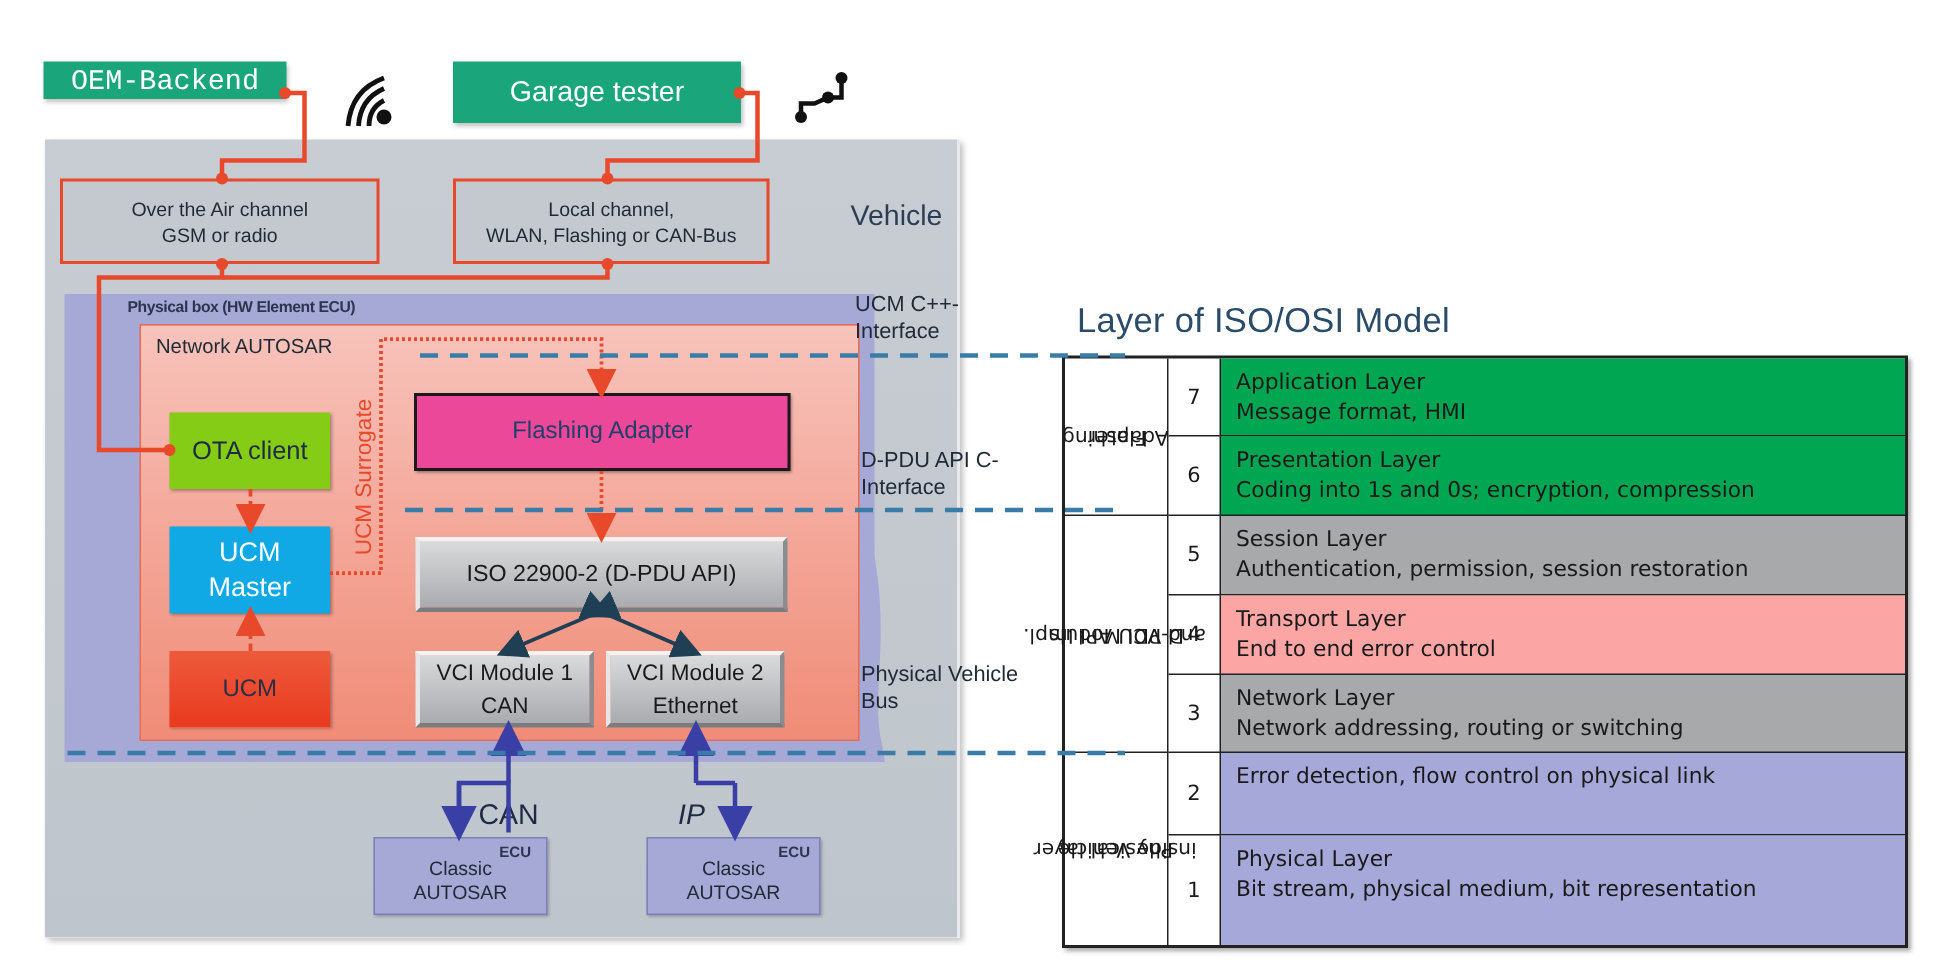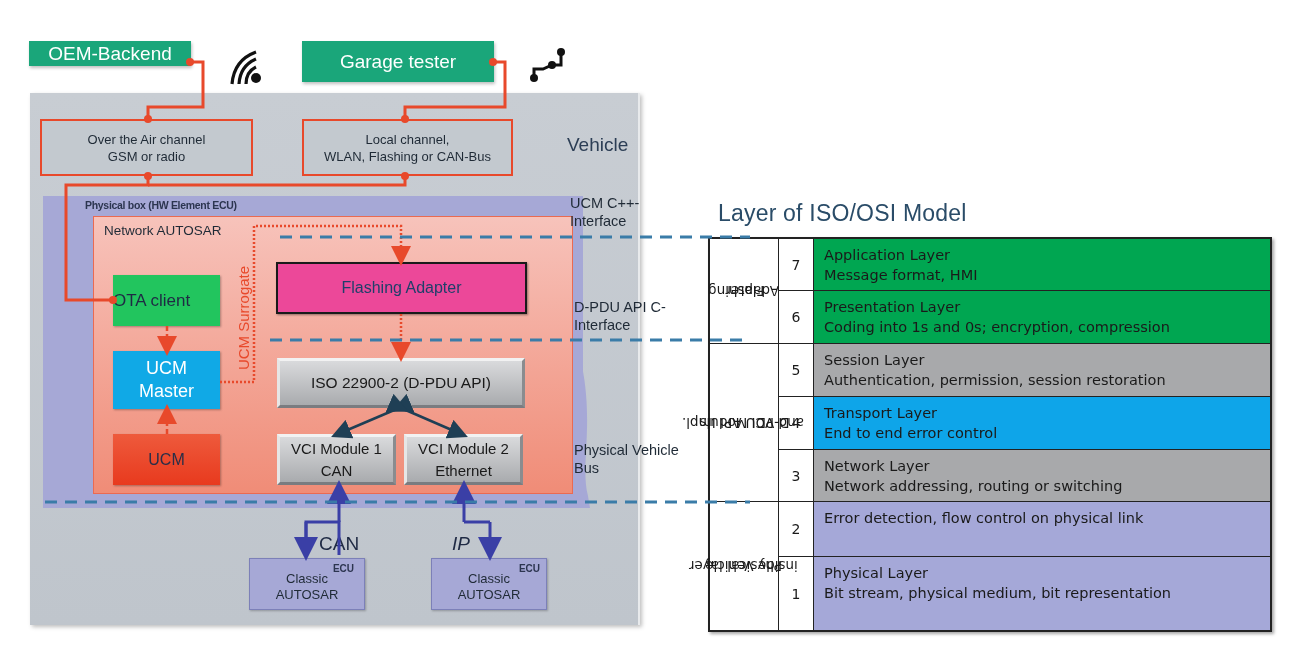--- a/index.html
+++ b/index.html
@@ -14,21 +14,21 @@
   .vehicle { left: 30px; top: 93px; width: 610px; height: 532px; background: linear-gradient(#c8cdd3, #bfc5cc); border-right: 2px solid #e8eaec; box-shadow: 2px 2px 4px rgba(0,0,0,0.25); }
 
   .channel-box { background: #c3c9cf; border: 2.5px solid #e8492b; font-size: 13px; text-align: center; line-height: 17px; display: flex; align-items: center; justify-content: center; flex-direction: column; color: #1f2a36; }
 
   .phys-box { left: 43px; top: 196px; width: 540px; height: 312px; background: #a6a8d6; }
   .phys-label { font-size: 10.5px; font-weight: bold; color: #2c3550; letter-spacing: -0.3px; }
 
   .adaptive { left: 93px; top: 216px; width: 480px; height: 278px; background: linear-gradient(#f7c3bb, #f08c77); border: 1.5px solid #ea6a52; }
   .adaptive-label { font-size: 13.5px; color: #1f2a36; }
 
-  .ota { background: #22c55e; color: #1f2a44; font-size: 17px; display: flex; align-items: center; box-shadow: 1px 1px 2px rgba(0,0,0,0.3); }
+  .ota { background: #84cc16; color: #1f2a44; font-size: 17px; display: flex; align-items: center; justify-content: center; box-shadow: 1px 1px 2px rgba(0,0,0,0.3); }
   .ucm-master { background: #10a9e6; color: #fff; font-size: 18px; text-align: center; display: flex; align-items: center; justify-content: center; line-height: 23px; box-shadow: 1px 1px 2px rgba(0,0,0,0.3); }
   .ucm { background: linear-gradient(#ee5a3c, #e83a1e); color: #2a2e48; font-size: 16px; display: flex; align-items: center; justify-content: center; box-shadow: 1px 1px 2px rgba(0,0,0,0.3); }
 
   .flashing { background: #ec4899; border: 2px solid #1a1a1a; color: #1f3f6a; font-size: 16px; display: flex; align-items: center; justify-content: center; box-shadow: 1px 1px 2px rgba(0,0,0,0.4); }
   .bevel { background: linear-gradient(#d9dadc, #a9abae); border-top: 3px solid #f2f2f2; border-left: 3px solid #e6e6e6; border-right: 3px solid #8a8c8f; border-bottom: 3px solid #7a7c80; color: #1a1a1a; display: flex; align-items: center; justify-content: center; text-align: center; }
   .iso { font-size: 15.5px; }
   .vci { font-size: 15px; line-height: 22px; flex-direction: column; }
 
   .side-label { font-size: 14.5px; color: #1f2a36; line-height: 18px; }
   .vehicle-label { font-size: 19px; color: #2c3e55; }
@@ -45,21 +45,21 @@
   .num-cell { position: absolute; left: 69px; width: 35px; border-bottom: 1.5px solid #222; border-right: 1.5px solid #222; display: flex; align-items: center; justify-content: center; font-family: "DejaVu Sans", sans-serif; font-size: 14px; color: #1a1a1a; }
   .layer-cell { position: absolute; left: 104px; right: 0; border-bottom: 1.5px solid #222; padding: 6px 10px; font-family: "DejaVu Sans", sans-serif; font-size: 14.5px; line-height: 20px; color: #1a1a1a; }
   .layer-cell .desc { display: block; }
   .last { border-bottom: none !important; }
 
   svg.overlay { position: absolute; left: 0; top: 0; pointer-events: none; }
 </style>
 </head>
 <body>
 
-<div class="abs ext-box" style="left:29px;top:41px;width:162px;height:25px;">
+<div class="abs ext-box" style="left:29px;top:41px;width:162px;height:25px;font-family:Liberation Mono, monospace;">
   <span>OEM-Backend</span>
 </div>
 <div class="abs ext-box" style="left:302px;top:41px;width:192px;height:41px;">
   <span>Garage tester</span>
 </div>
 
 <svg class="abs" style="left:226px;top:46px;" width="36" height="40" viewBox="0 0 36 40">
   <path d="M6 38 Q8 14 30 6" stroke="#111" stroke-width="3.2" fill="none"></path>
   <path d="M13 38 Q14 20 30 13" stroke="#111" stroke-width="3.2" fill="none"></path>
   <path d="M20 38 Q20 26 30 21" stroke="#111" stroke-width="3.2" fill="none"></path>
@@ -187,21 +187,21 @@
       <div class="layer-cell" style="top: 52px; height: 53px; background: rgb(0, 166, 81);">
         <span class="desc">Presentation Layer</span>
         <span class="desc">Coding into 1s and 0s; encryption, compression</span>
       </div>
       <div class="num-cell" style="top: 105px; height: 53px;">5</div>
       <div class="layer-cell" style="top: 105px; height: 53px; background: rgb(168, 169, 171);">
         <span class="desc">Session Layer</span>
         <span class="desc">Authentication, permission, session restoration</span>
       </div>
       <div class="num-cell" style="top: 158px; height: 53px;">4</div>
-      <div class="layer-cell" style="top: 158px; height: 53px; background: #0ea5e9;">
+      <div class="layer-cell" style="top: 158px; height: 53px; background: #fca5a5;">
         <span class="desc">Transport Layer</span>
         <span class="desc">End to end error control</span>
       </div>
       <div class="num-cell" style="top: 211px; height: 52px;">3</div>
       <div class="layer-cell" style="top: 211px; height: 52px; background: rgb(168, 169, 171);">
         <span class="desc">Network Layer</span>
         <span class="desc">Network addressing, routing or switching</span>
       </div>
       <div class="num-cell" style="top: 263px; height: 55px;">2</div>
       <div class="layer-cell" style="top: 263px; height: 55px; background: rgb(165, 168, 216);">

